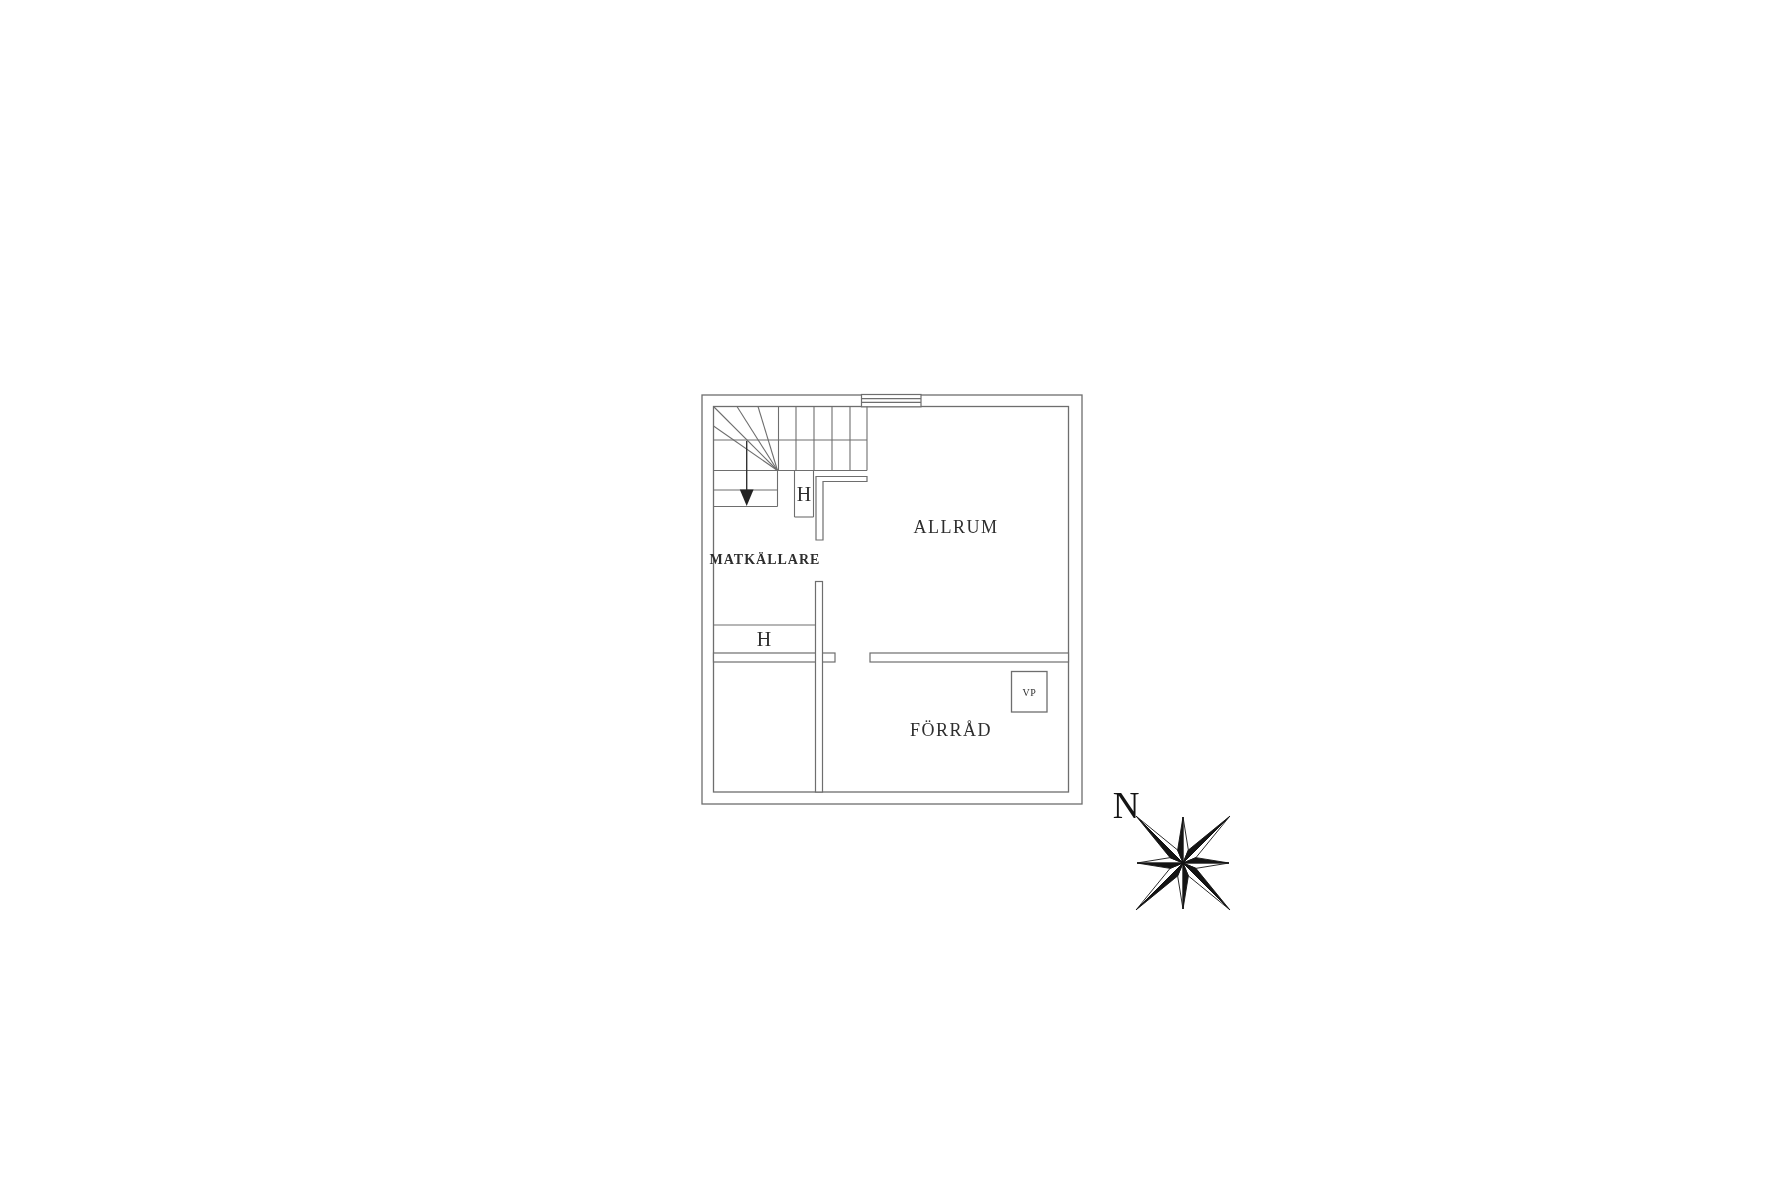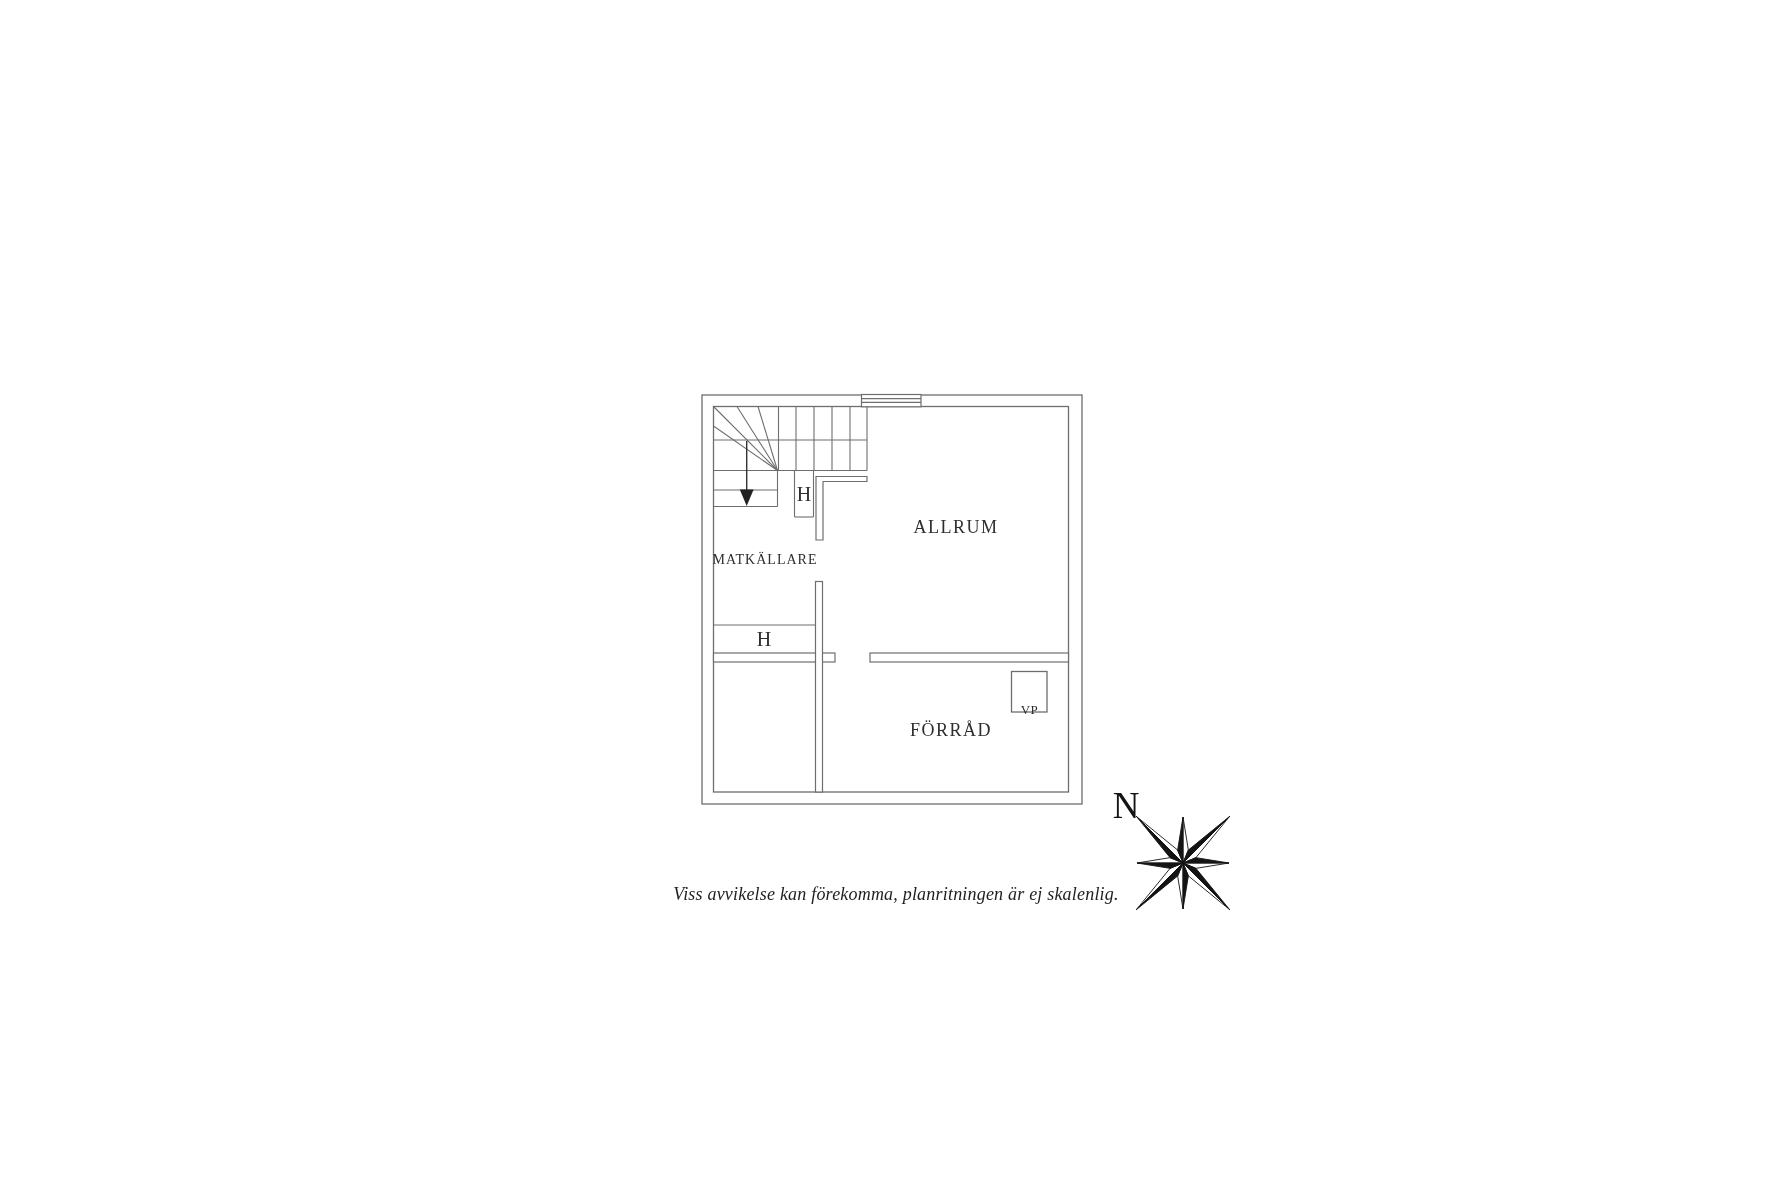--- a/index.html
+++ b/index.html
@@ -3,21 +3,21 @@
 <meta charset="utf-8">
 <style>
   html,body{margin:0;padding:0;background:#ffffff;}
   .canvas{position:relative;width:1780px;height:1187px;background:#ffffff;overflow:hidden;
           font-family:"Liberation Serif","DejaVu Serif",serif;color:#2b2b2b;}
   svg{position:absolute;left:0;top:0;}
   .lbl{position:absolute;transform:translate(-50%,-50%);white-space:nowrap;color:#2e2e2e;}
   .room-lbl{font-size:18px;letter-spacing:1.5px;text-align:center;}
   .room-lbl.small{font-size:14px;letter-spacing:1px;}
   .marker-lbl{font-size:20px;letter-spacing:0;}
-  .vp-lbl{font-size:13px;letter-spacing:0.5px;margin-top:18px;}
+  .vp-lbl{font-size:10px;letter-spacing:0.5px;}
   .north-lbl{font-size:37px;color:#141414;}
   .footer-lbl{font-size:18px;font-style:italic;color:#1f1f1f;letter-spacing:0.2px;}
 </style>
 </head>
 <body>
 
 <div class="canvas">
 
   <svg width="1780" height="1187" viewBox="0 0 1780 1187">
 
@@ -104,29 +104,28 @@
         <polygon points="1229,863 1195.93,857.64 1183,863"></polygon>
         <polygon points="1229.7,909.7 1195.93,868.36 1183,863"></polygon>
         <polygon points="1183,909 1188.36,875.93 1183,863"></polygon>
         <polygon points="1136.3,909.7 1177.64,875.93 1183,863"></polygon>
         <polygon points="1137,863 1170.07,868.36 1183,863"></polygon>
         <polygon points="1136.3,816.3 1170.07,857.64 1183,863"></polygon>
       </g>
     </g>
   </svg>
 
-  <div class="lbl room-lbl small" style="left:765px;top:560px;">MATKÄLLARE</div>
+  <div class="lbl room-lbl small" style="left:765px;top:560px;font-weight:bold;">MATKÄLLARE</div>
 
   <div class="lbl room-lbl" style="left:956px;top:527px;">ALLRUM</div>
 
   <div class="lbl room-lbl" style="left:951px;top:730px;font-family:Liberation Serif, serif;">FÖRRÅD</div>
 
   <div class="lbl marker-lbl" style="left:804px;top:494px;">H</div>
 
   <div class="lbl marker-lbl" style="left:764px;top:639px;">H</div>
 
   <div class="lbl vp-lbl" style="left:1029.5px;top:692px;">VP</div>
 
   <div class="lbl north-lbl" style="left:1126px;top:805px;">N</div>
 
-  <div class="lbl footer-lbl" style="left:896px;top:894px;">Viss avvikelse kan förekomma, planritningen är ej skalenlig.</div>
 
 </div>
 
 </body></html>

